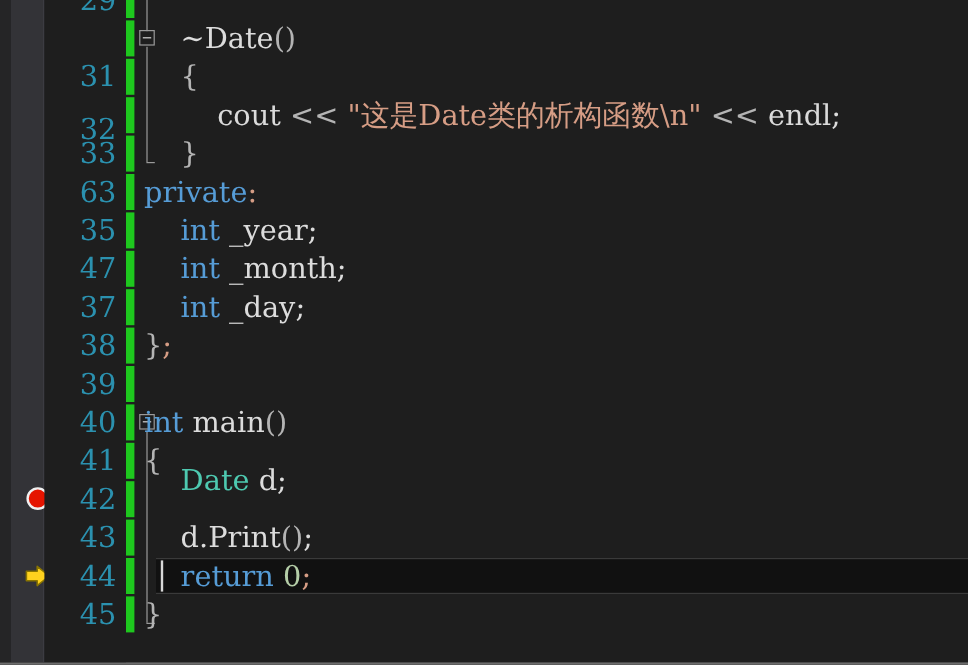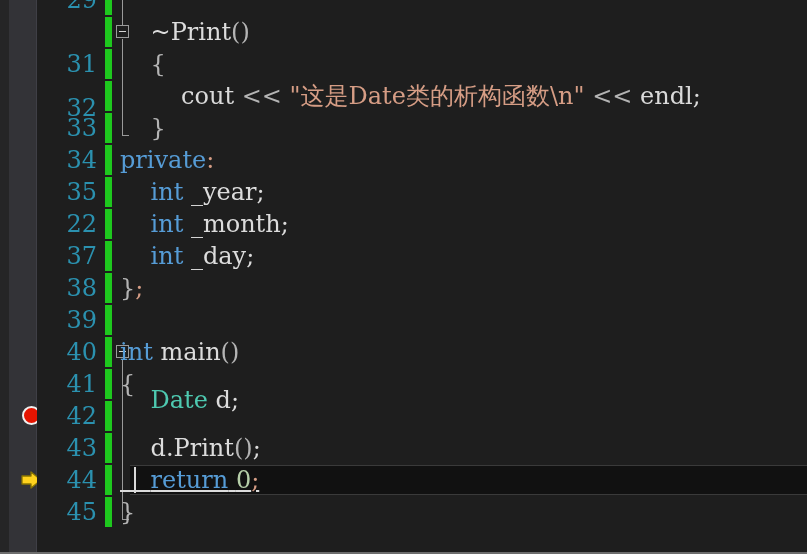--- a/index.html
+++ b/index.html
@@ -178,23 +178,23 @@
       <div class="exec-arrow" style="top: 469px;"><svg width="24" height="22" viewBox="0 0 24 22">
           <path d="M2 7 L11 7 L11 3 L21 11 L11 19 L11 15 L2 15 Z" fill="#ffd21e" stroke="#8a7500" stroke-width="1.3" stroke-linejoin="round"></path>
         </svg></div>
     </div>
 
   <div class="gutter">
       <div class="lineno" style="top: -16px;">29</div>
       <div class="lineno" style="top: 48px;">31</div>
       <div class="lineno" style="top: 92px;">32</div>
       <div class="lineno" style="top: 112px;">33</div>
-      <div class="lineno" style="top: 144px;">34</div>
+      <div class="lineno" style="top: 144px;">63</div>
       <div class="lineno" style="top: 176px;">35</div>
-      <div class="lineno" style="top: 208px;">22</div>
+      <div class="lineno" style="top: 208px;">47</div>
       <div class="lineno" style="top: 240px;">37</div>
       <div class="lineno" style="top: 272px;">38</div>
       <div class="lineno" style="top: 304px;">39</div>
       <div class="lineno" style="top: 336px;">40</div>
       <div class="lineno" style="top: 368px;">41</div>
       <div class="lineno" style="top: 400px;">42</div>
       <div class="lineno" style="top: 432px; margin-left: 20px;">43</div>
       <div class="lineno" style="top: 464px; padding-left: 19px;">44</div>
       <div class="lineno" style="top: 496px;">45</div>
     </div>
@@ -204,36 +204,36 @@
       <div class="fold-box" style="top: 345px; left: 4px;"></div>
       <div class="fold-guide" style="top: 39px; height: 96px;"></div>
       <div class="fold-guide-end" style="top: 135px; left: 10px;"></div>
       <div class="fold-guide" style="top: 359px; height: 160px;"></div>
       <div class="fold-guide-end" style="top: 519px; left: 10px;"></div>
       <div class="fold-guide" style="top: 0px; height: 26px;"></div>
     </div>
 
   <div class="codearea">
       <div class="codeline" style="top: -16px;"><span class="txt"></span></div>
-      <div class="codeline" style="top: 16px;"><span class="txt"><span class="plain">    </span><span class="plain">~Print</span><span class="op">()</span></span></div>
+      <div class="codeline" style="top: 16px;"><span class="txt"><span class="plain">    </span><span class="plain">~Date</span><span class="op">()</span></span></div>
       <div class="codeline" style="top: 48px;"><span class="txt"><span class="plain">    </span><span class="brace">{</span></span></div>
       <div class="codeline" style="top: 80px;"><span class="txt"><span class="plain">        </span><span class="strm">cout</span><span class="plain"> </span><span class="op">&lt;&lt;</span><span class="plain"> </span><span class="str">"这是Date类的析构函数\n"</span><span class="plain"> </span><span class="op">&lt;&lt;</span><span class="plain"> </span><span class="strm">endl</span><span class="punct">;</span></span></div>
       <div class="codeline" style="top: 112px;"><span class="txt"><span class="plain">    </span><span class="brace">}</span></span></div>
       <div class="codeline" style="top: 144px;"><span class="txt"><span class="kw">private</span><span class="colon">:</span></span></div>
       <div class="codeline" style="top: 176px;"><span class="txt"><span class="plain">    </span><span class="kw">int</span><span class="ident"> _year</span><span class="punct">;</span></span></div>
       <div class="codeline" style="top: 208px;"><span class="txt"><span class="plain">    </span><span class="kw">int</span><span class="ident"> _month</span><span class="punct">;</span></span></div>
       <div class="codeline" style="top: 240px;"><span class="txt"><span class="plain">    </span><span class="kw">int</span><span class="ident"> _day</span><span class="punct">;</span></span></div>
       <div class="codeline" style="top: 272px;"><span class="txt"><span class="brace">}</span><span class="colon">;</span></span></div>
       <div class="codeline" style="top: 304px;"><span class="txt"></span></div>
       <div class="codeline" style="top: 336px;"><span class="txt"><span class="kw">int</span><span class="plain"> main</span><span class="op">()</span></span></div>
       <div class="codeline" style="top: 368px;"><span class="txt"><span class="brace">{</span></span></div>
       <div class="codeline" style="top: 384px;"><span class="txt"><span class="plain">    </span><span class="type">Date</span><span class="ident"> d</span><span class="punct">;</span></span></div>
       <div class="codeline" style="top: 432px;"><span class="txt"><span class="plain">    </span><span class="ident">d</span><span class="punct">.</span><span class="member">Print</span><span class="op">()</span><span class="punct">;</span></span></div>
       <div class="current-line-bg" style="top: 465px;"></div>
-      <div class="codeline" style="top: 464px; text-decoration: underline;"><span class="txt"><span class="plain">    </span><span class="kw">return</span><span class="plain"> </span><span class="num">0</span><span class="colon">;</span></span></div>
+      <div class="codeline" style="top: 464px;"><span class="txt"><span class="plain">    </span><span class="kw">return</span><span class="plain"> </span><span class="num">0</span><span class="colon">;</span></span></div>
       <div class="caret" style="top: 467px; left: 14px;"></div>
       <div class="codeline" style="top: 496px;"><span class="txt"><span class="brace">}</span></span></div>
     </div>
 
 <div class="changebar" style="top: -15px; height: 30px;"></div>
     <div class="changebar" style="top: 17px; height: 30px;"></div>
     <div class="changebar" style="top: 49px; height: 30px;"></div>
     <div class="changebar" style="top: 81px; height: 30px;"></div>
     <div class="changebar" style="top: 113px; height: 30px;"></div>
     <div class="changebar" style="top: 145px; height: 30px;"></div>

